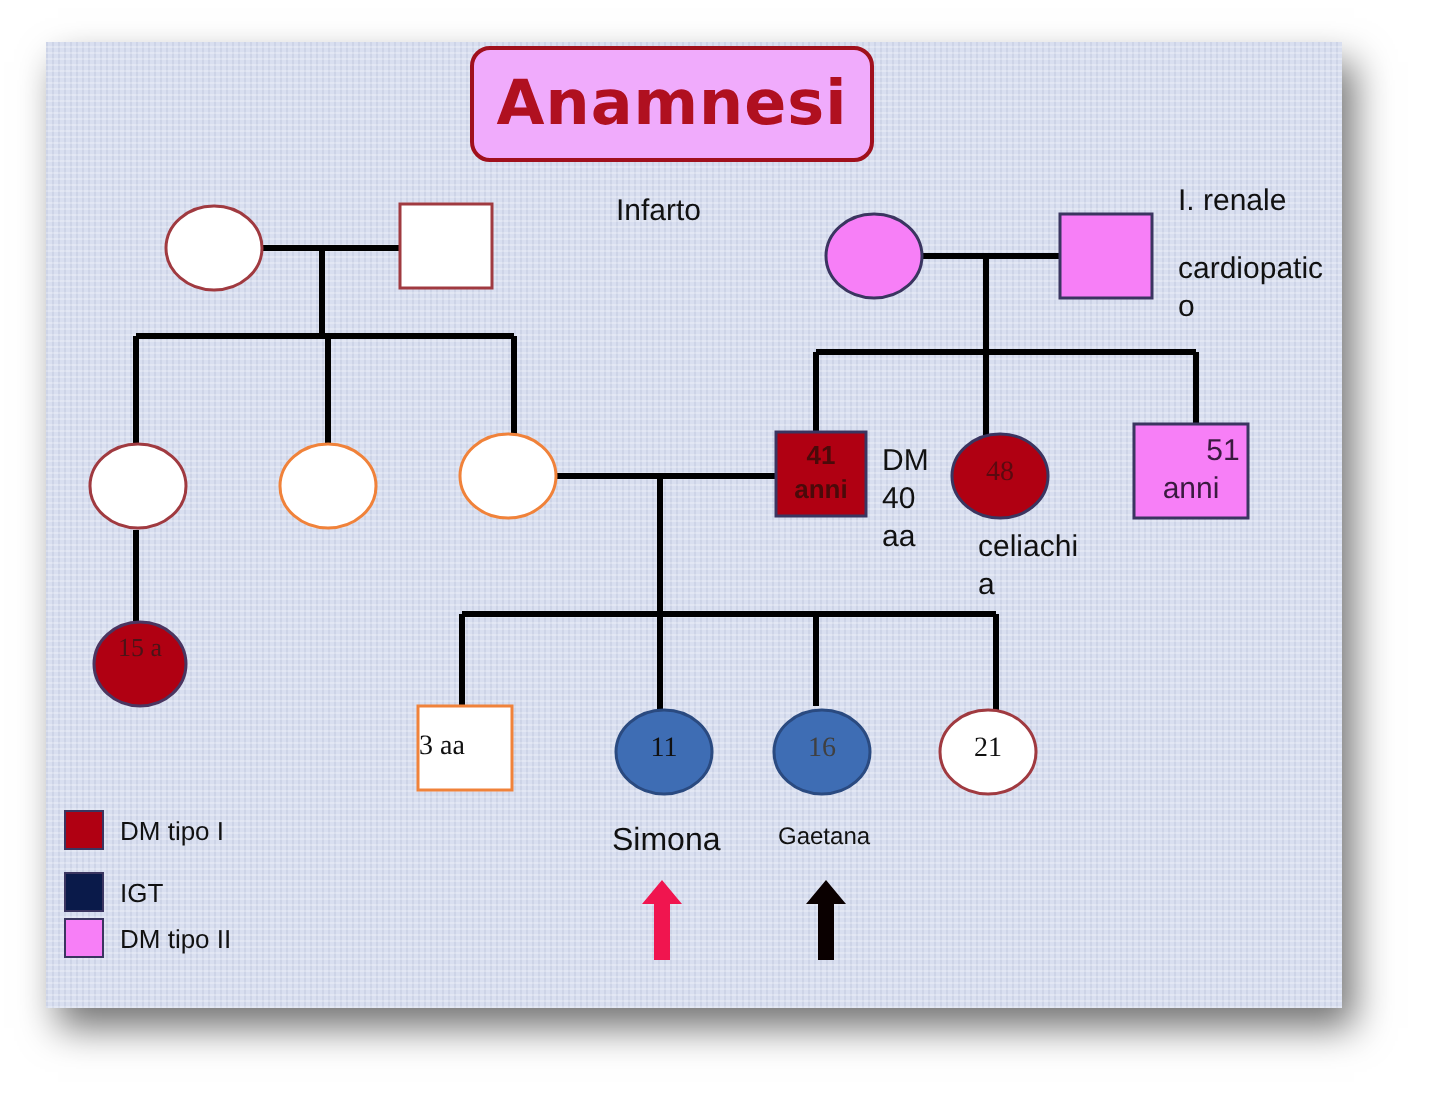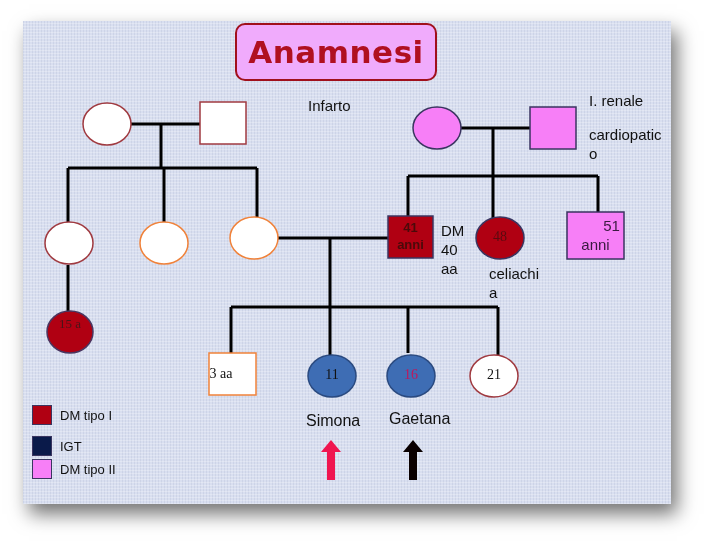--- a/index.html
+++ b/index.html
@@ -105,25 +105,25 @@
 <div class="lbl" style="left:489px; top:283px;">a</div>
 
 <div class="shape-text" style="position:absolute; left:56px; top:316px; width:28px; text-align:center; font-size:13px; line-height:15px; color:#4a1418;">15 a</div>
 <div style="position:absolute; left:388px; top:219px; width:45px; text-align:center; font-size:13px; line-height:17px; color:#4a0a0a; font-weight:bold;">41</div>
 <div style="position:absolute; left:388px; top:236px; width:45px; text-align:center; font-size:13px; line-height:17px; color:#4a0a0a; font-weight:bold;">anni</div>
 <div class="shape-text" style="position:absolute; left:476px; top:229px; width:48px; text-align:center; font-size:14px; color:#5a0a10;">48</div>
 <div style="position:absolute; left:567px; top:216px; width:57px; text-align:center; font-size:15px; line-height:19px; color:#3a1a40;margin-left:16px;">51</div>
 <div style="position:absolute; left:567px; top:235px; width:57px; text-align:center; font-size:15px; line-height:19px; color:#3a1a40;">anni</div>
 <div class="shape-text" style="position:absolute; left:209px; top:366px; width:24px; text-align:center; font-size:14px; color:#111;">3 aa</div>
 <div class="shape-text" style="position:absolute; left:308px; top:367px; width:48px; text-align:center; font-size:14px; color:#111;">11</div>
-<div class="shape-text" style="position:absolute; left:387px; top:367px; width:48px; text-align:center; font-size:14px; color:#be185d;">16</div>
+<div class="shape-text" style="position:absolute; left:387px; top:367px; width:48px; text-align:center; font-size:14px; color:#404040;">16</div>
 <div class="shape-text" style="position:absolute; left:470px; top:367px; width:48px; text-align:center; font-size:14px; color:#111;">21</div>
 
 <div class="lbl" style="left:306px; top:411px; font-size:16px;">Simona</div>
-<div class="lbl" style="left:389px; top:409px; font-size:16px;">Gaetana</div>
+<div class="lbl" style="left:389px; top:409px; font-size:12px;">Gaetana</div>
 
 <div class="legend-item" style="top:405px;">
   <div class="legend-swatch" style="background:#b00012;"></div>
   <span class="legend-label">DM tipo I</span>
 </div>
 <div class="legend-item" style="top:436px;">
   <div class="legend-swatch" style="background:#0a1a4a;"></div>
   <span class="legend-label">IGT</span>
 </div>
 <div class="legend-item" style="top:459px;">

